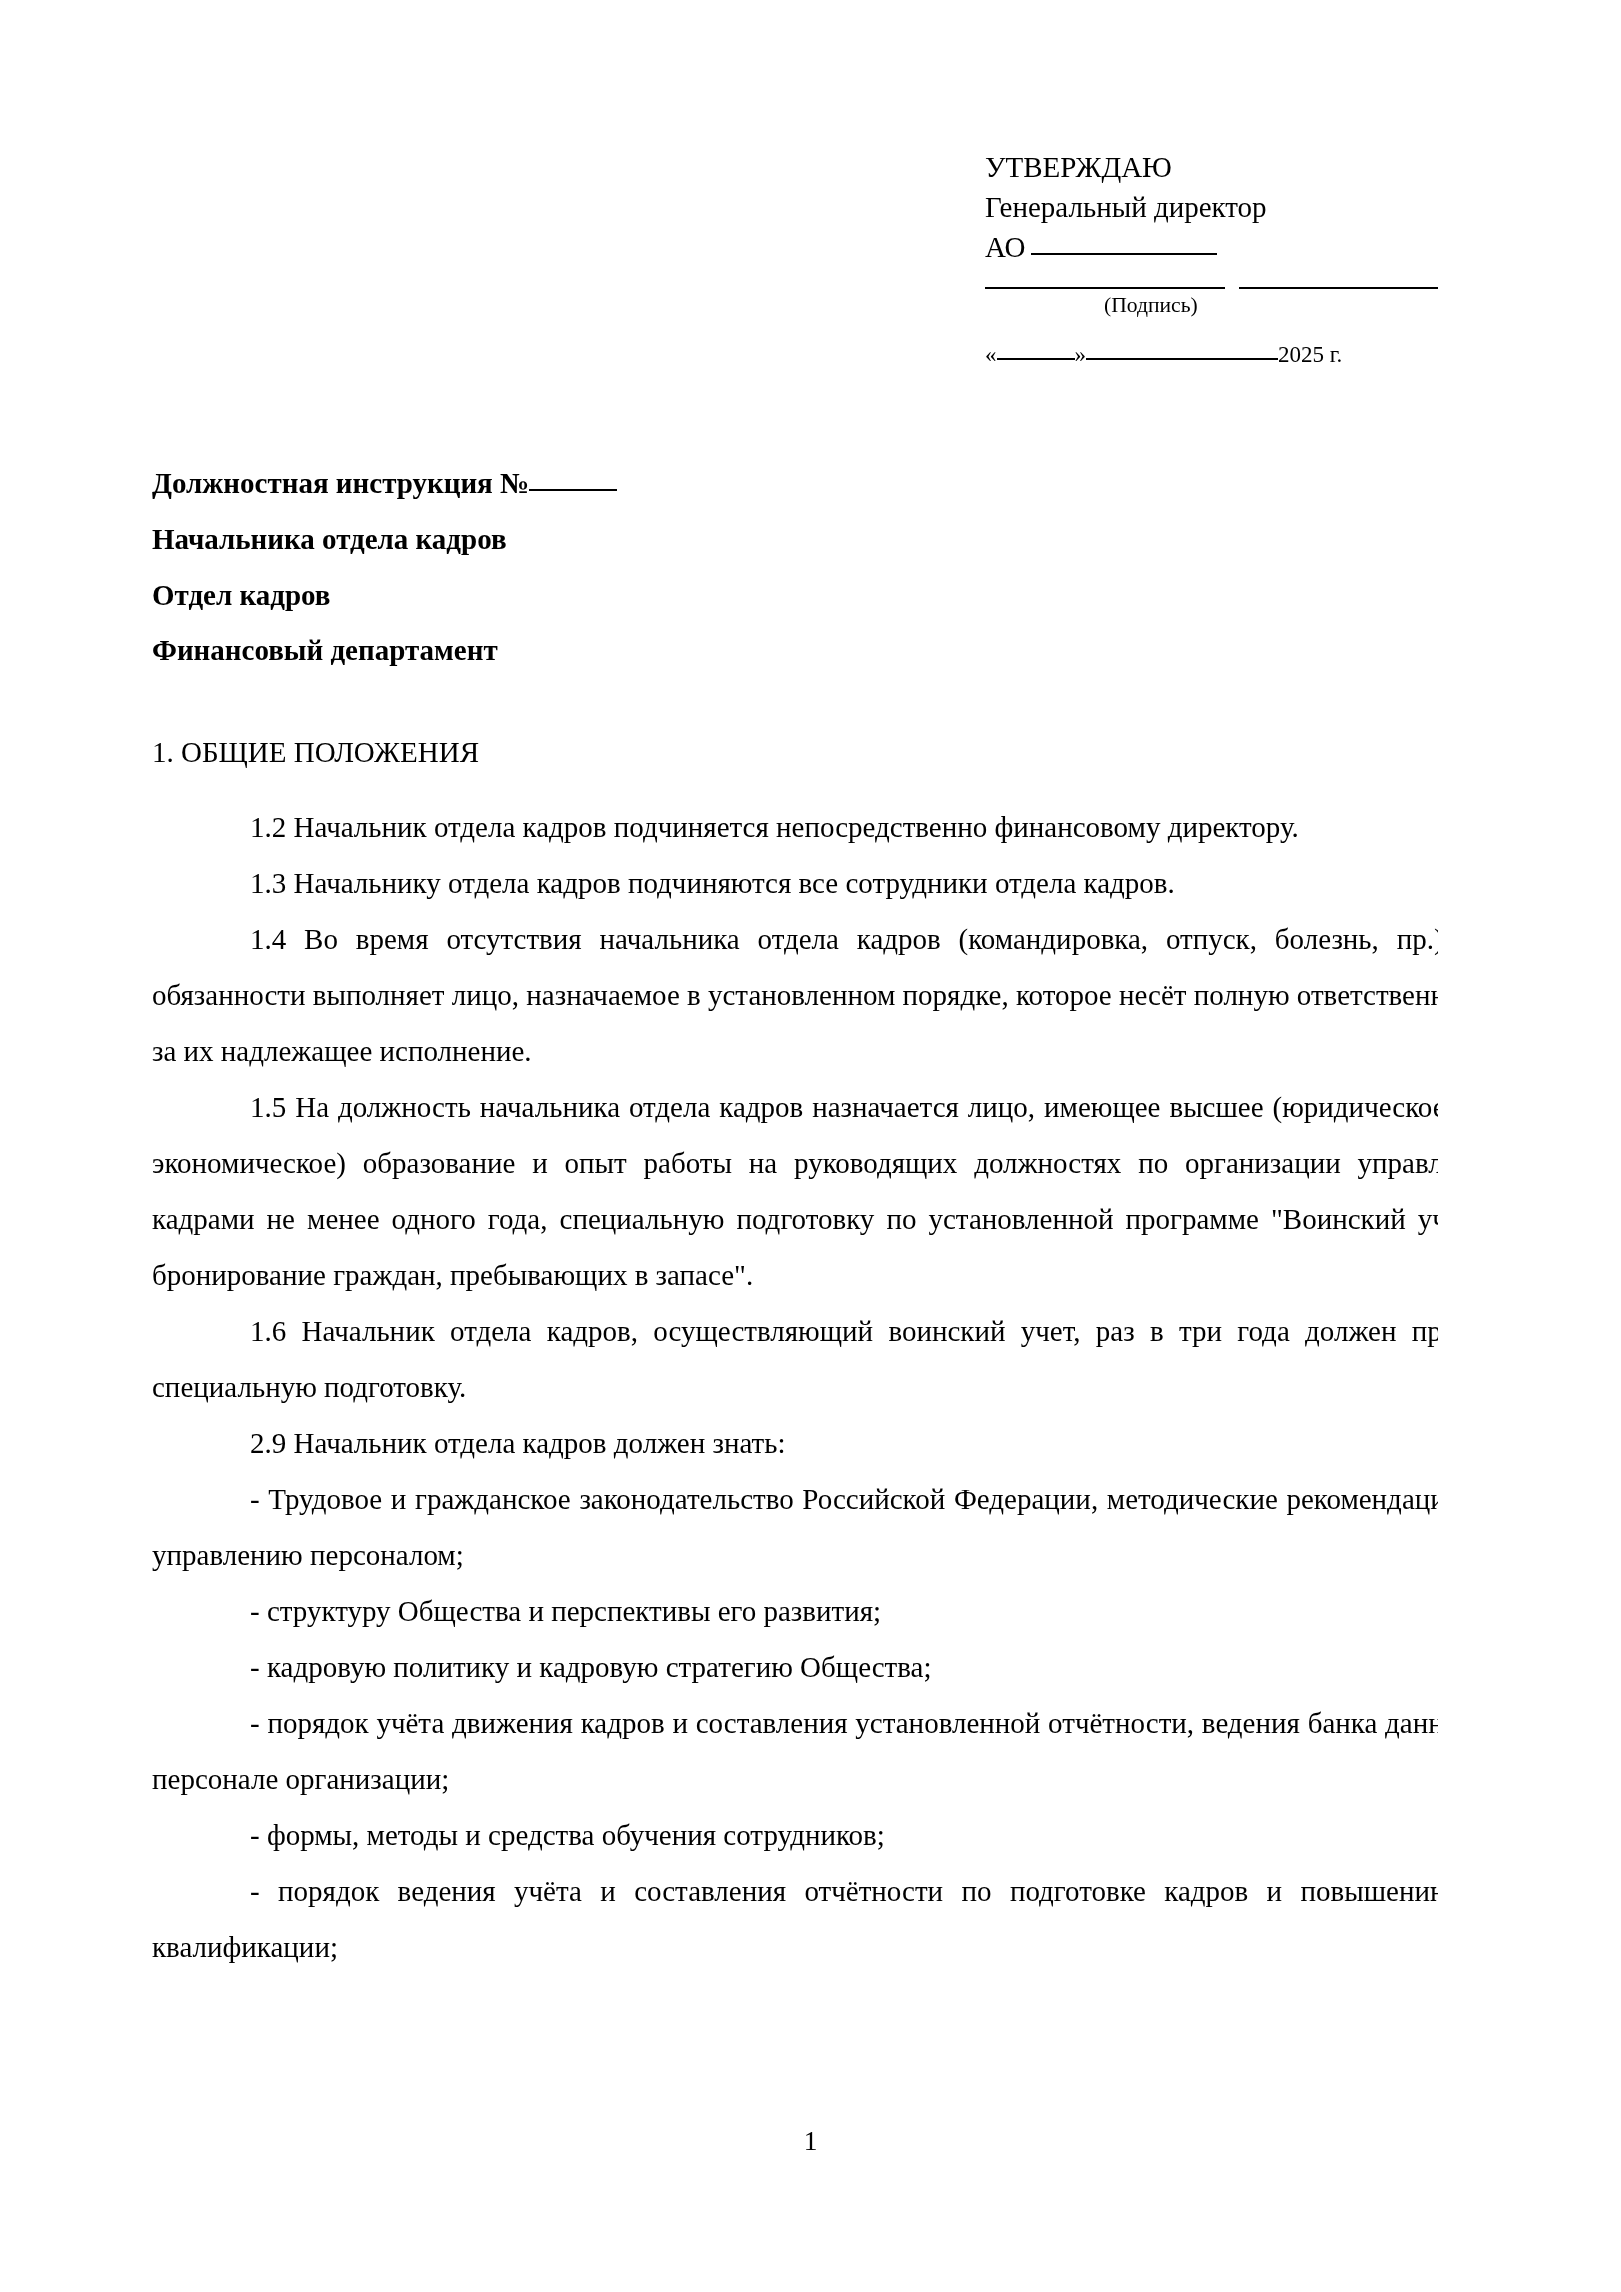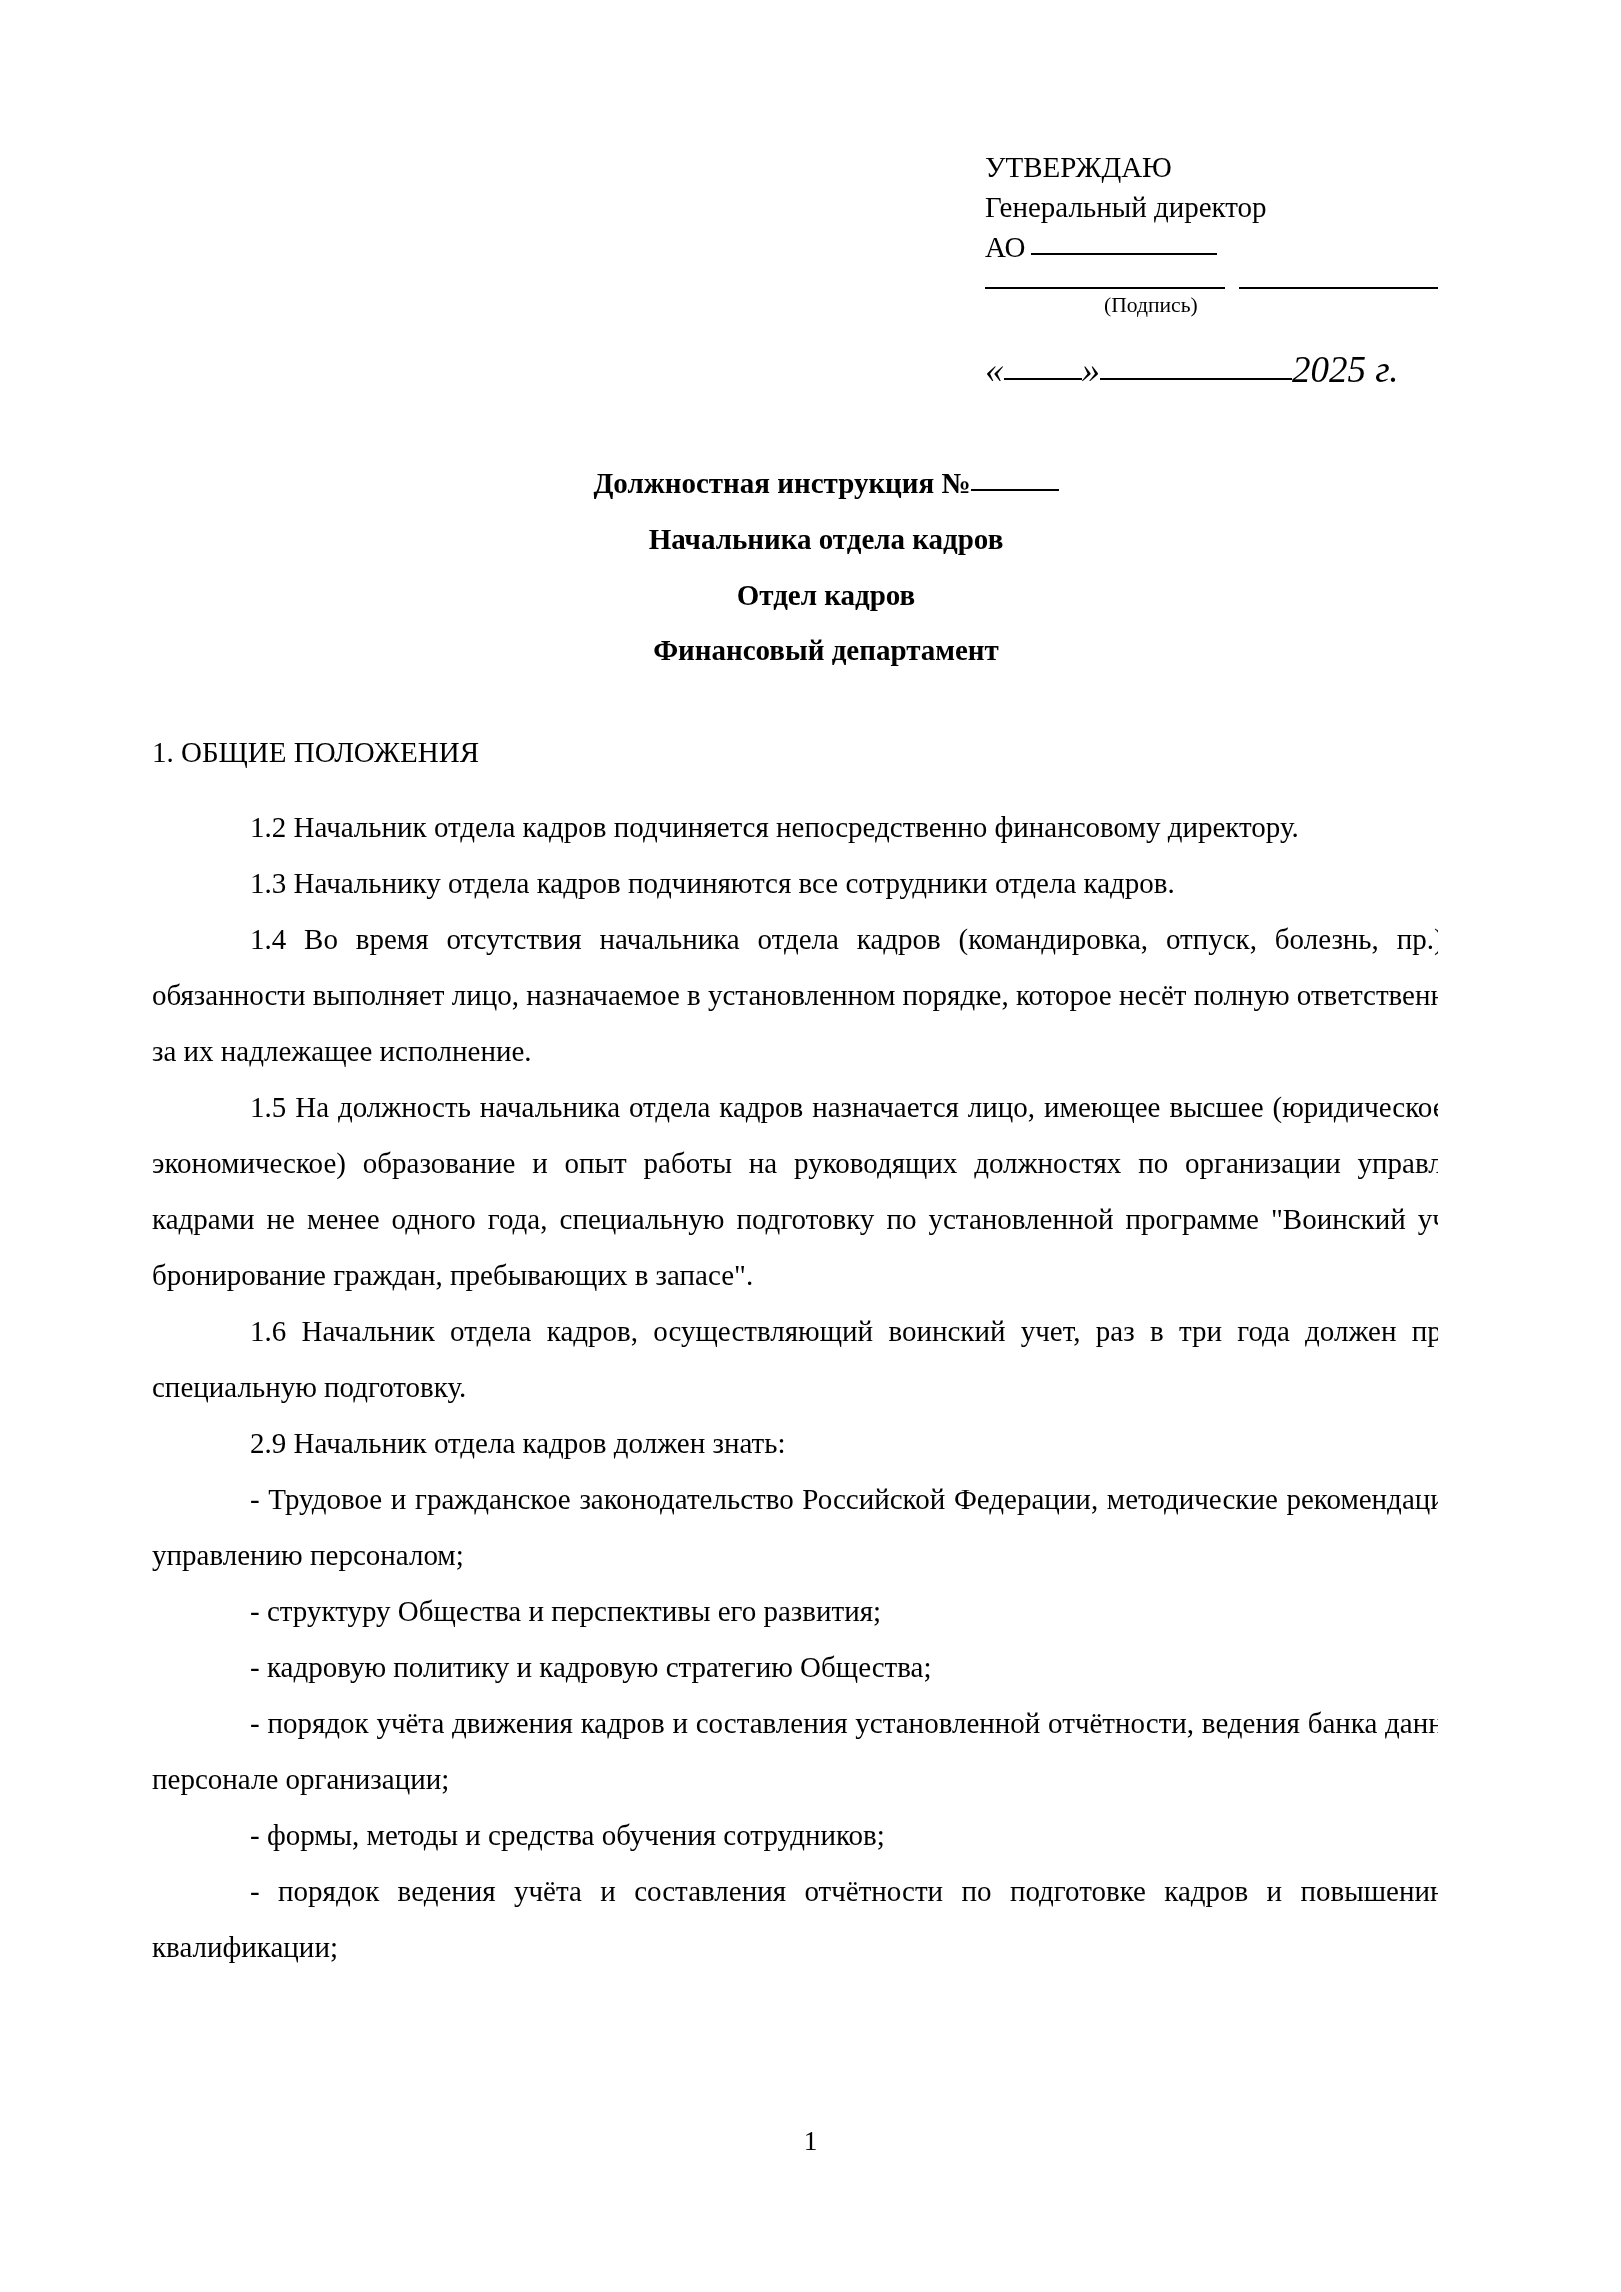--- a/index.html
+++ b/index.html
@@ -53,46 +53,44 @@
     position: absolute;
     left: 1104px;
     top: 292px;
     font-size: 21.6px;
     line-height: 27.4px;
   }
 
   .date-row {
     position: absolute;
     left: 985px;
-    top: 350px;
-    font-size: 37px;
+    top: 335px;
+    font-size: 23px;
     line-height: 40px;
     white-space: nowrap;
-    font-style: italic;
   }
   .blank-day {
     display: inline-block;
     width: 78px;
     border-bottom: 2px solid #000;
     vertical-align: 2px;
   }
   .blank-month {
     display: inline-block;
     width: 192px;
     border-bottom: 2px solid #000;
     vertical-align: 2px;
   }
 
   
   .titles {
     position: absolute;
     left: 152px;
     top: 461px;
     width: 1348px;
-    text-align: center;
   }
   .title-line {
     font-size: 29px;
     font-weight: bold;
     line-height: 45px;
     margin-bottom: 10.8px;
   }
   .title-line:last-child { margin-bottom: 0; }
   .blank-num {
     display: inline-block;

